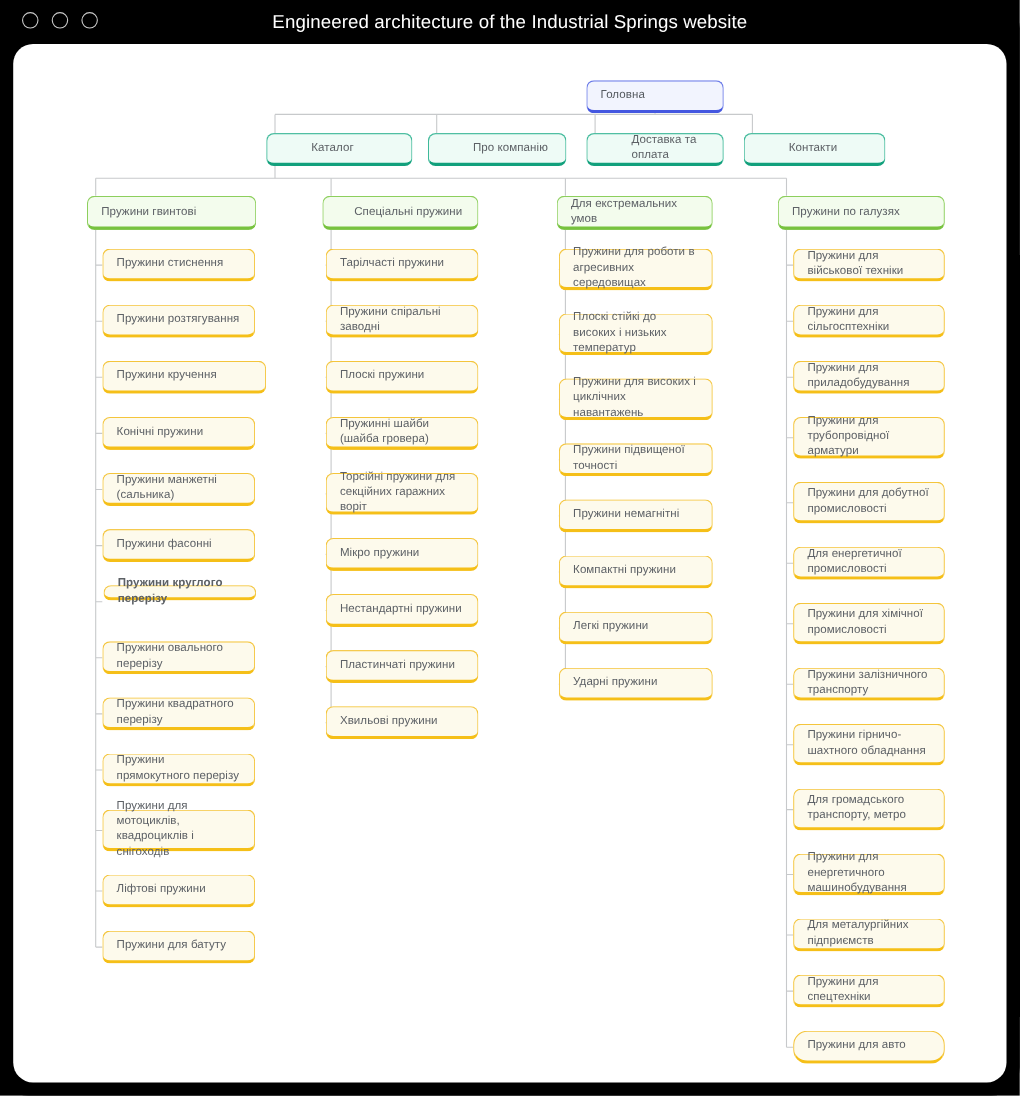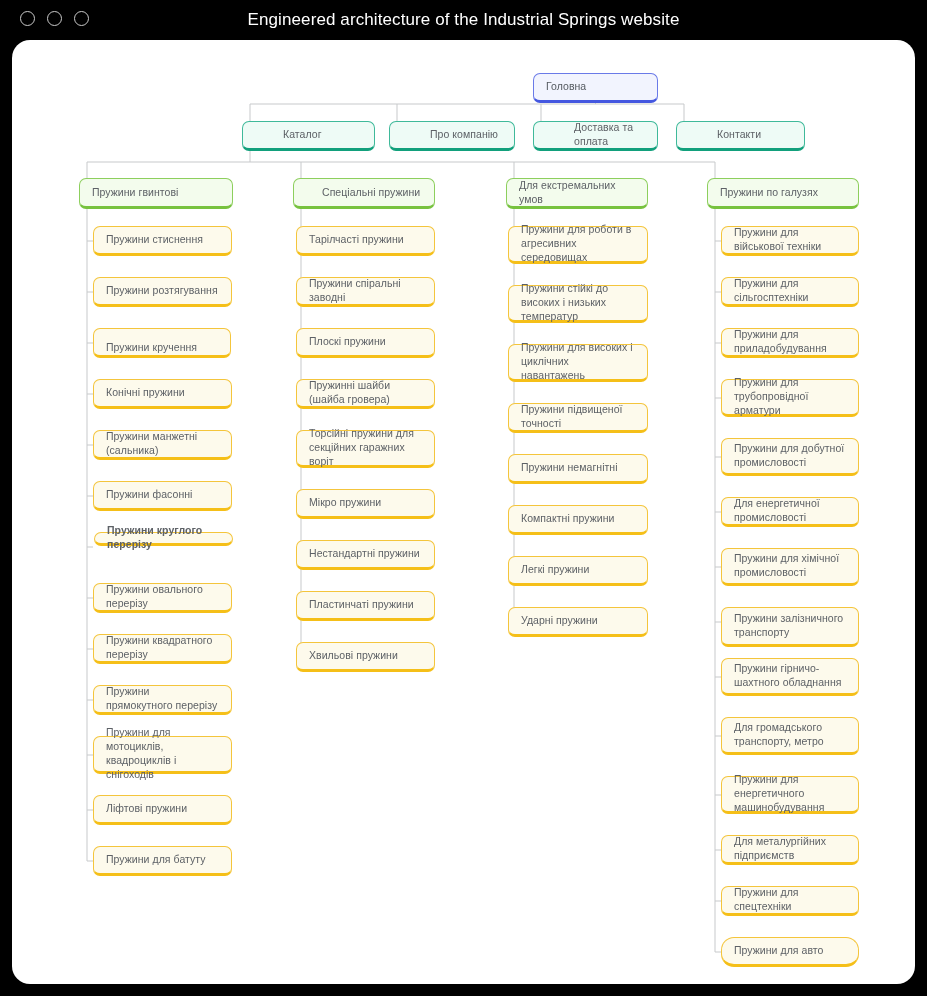--- a/index.html
+++ b/index.html
@@ -164,21 +164,21 @@
         </div>
         <div class="node n-sec" style="left: 664px; top: 81px; width: 129px; height: 30px;">
           <span class="lbl">Контакти</span>
         </div>
         <div class="node n-leaf" style="left: 81px; top: 186px; width: 139px; height: 30px;">
           <span class="lbl">Пружини стиснення</span>
         </div>
         <div class="node n-leaf" style="left: 81px; top: 237px; width: 139px; height: 30px;">
           <span class="lbl">Пружини розтягування</span>
         </div>
-        <div class="node n-leaf" style="left: 81px; top: 288px; width: 138px; height: 30px; align-items: flex-end;">
+        <div class="node n-leaf" style="left: 81px; top: 288px; width: 149px; height: 30px;">
           <span class="lbl">Пружини кручення</span>
         </div>
         <div class="node n-leaf" style="left: 81px; top: 339px; width: 139px; height: 30px;">
           <span class="lbl">Конічні пружини</span>
         </div>
         <div class="node n-leaf" style="left: 81px; top: 390px; width: 139px; height: 30px;">
           <span class="lbl">Пружини манжетні (сальника)</span>
         </div>
         <div class="node n-leaf" style="left: 81px; top: 441px; width: 139px; height: 30px;">
           <span class="lbl">Пружини фасонні</span>
@@ -234,21 +234,21 @@
         <div class="node n-leaf" style="left: 284px; top: 602px; width: 139px; height: 30px;">
           <span class="lbl">Хвильові пружини</span>
         </div>
         <div class="node n-cat" style="left: 494px; top: 138px; width: 142px; height: 31px;">
           <span class="lbl">Для екстремальних умов</span>
         </div>
         <div class="node n-leaf" style="left: 496px; top: 186px; width: 140px; height: 38px;">
           <span class="lbl">Пружини для роботи в агресивних середовищах</span>
         </div>
         <div class="node n-leaf" style="left: 496px; top: 245px; width: 140px; height: 38px;">
-          <span class="lbl">Пружини стійкі до високих і низьких температур</span>
+          <span class="lbl">Плоскі стійкі до високих і низьких температур</span>
         </div>
         <div class="node n-leaf" style="left: 496px; top: 304px; width: 140px; height: 38px;">
           <span class="lbl">Пружини для високих і циклічних навантажень</span>
         </div>
         <div class="node n-leaf" style="left: 496px; top: 363px; width: 140px; height: 30px;">
           <span class="lbl">Пружини підвищеної точності</span>
         </div>
         <div class="node n-leaf" style="left: 496px; top: 414px; width: 140px; height: 30px;">
           <span class="lbl">Пружини немагнітні</span>
         </div>
@@ -278,21 +278,21 @@
         </div>
         <div class="node n-leaf" style="left: 709px; top: 398px; width: 138px; height: 38px;">
           <span class="lbl">Пружини для добутної промисловості</span>
         </div>
         <div class="node n-leaf" style="left: 709px; top: 457px; width: 138px; height: 30px;">
           <span class="lbl">Для енергетичної промисловості</span>
         </div>
         <div class="node n-leaf" style="left: 709px; top: 508px; width: 138px; height: 38px;">
           <span class="lbl">Пружини для хімічної промисловості</span>
         </div>
-        <div class="node n-leaf" style="left: 709px; top: 567px; width: 138px; height: 40px;">
+        <div class="node n-leaf" style="left: 709px; top: 567px; width: 138px; height: 30px;">
           <span class="lbl">Пружини залізничного транспорту</span>
         </div>
         <div class="node n-leaf" style="left: 709px; top: 618px; width: 138px; height: 38px;">
           <span class="lbl">Пружини гірничо-шахтного обладнання</span>
         </div>
         <div class="node n-leaf" style="left: 709px; top: 677px; width: 138px; height: 38px;">
           <span class="lbl">Для громадського транспорту, метро</span>
         </div>
         <div class="node n-leaf" style="left: 709px; top: 736px; width: 138px; height: 38px;">
           <span class="lbl">Пружини для енергетичного машинобудування</span>

